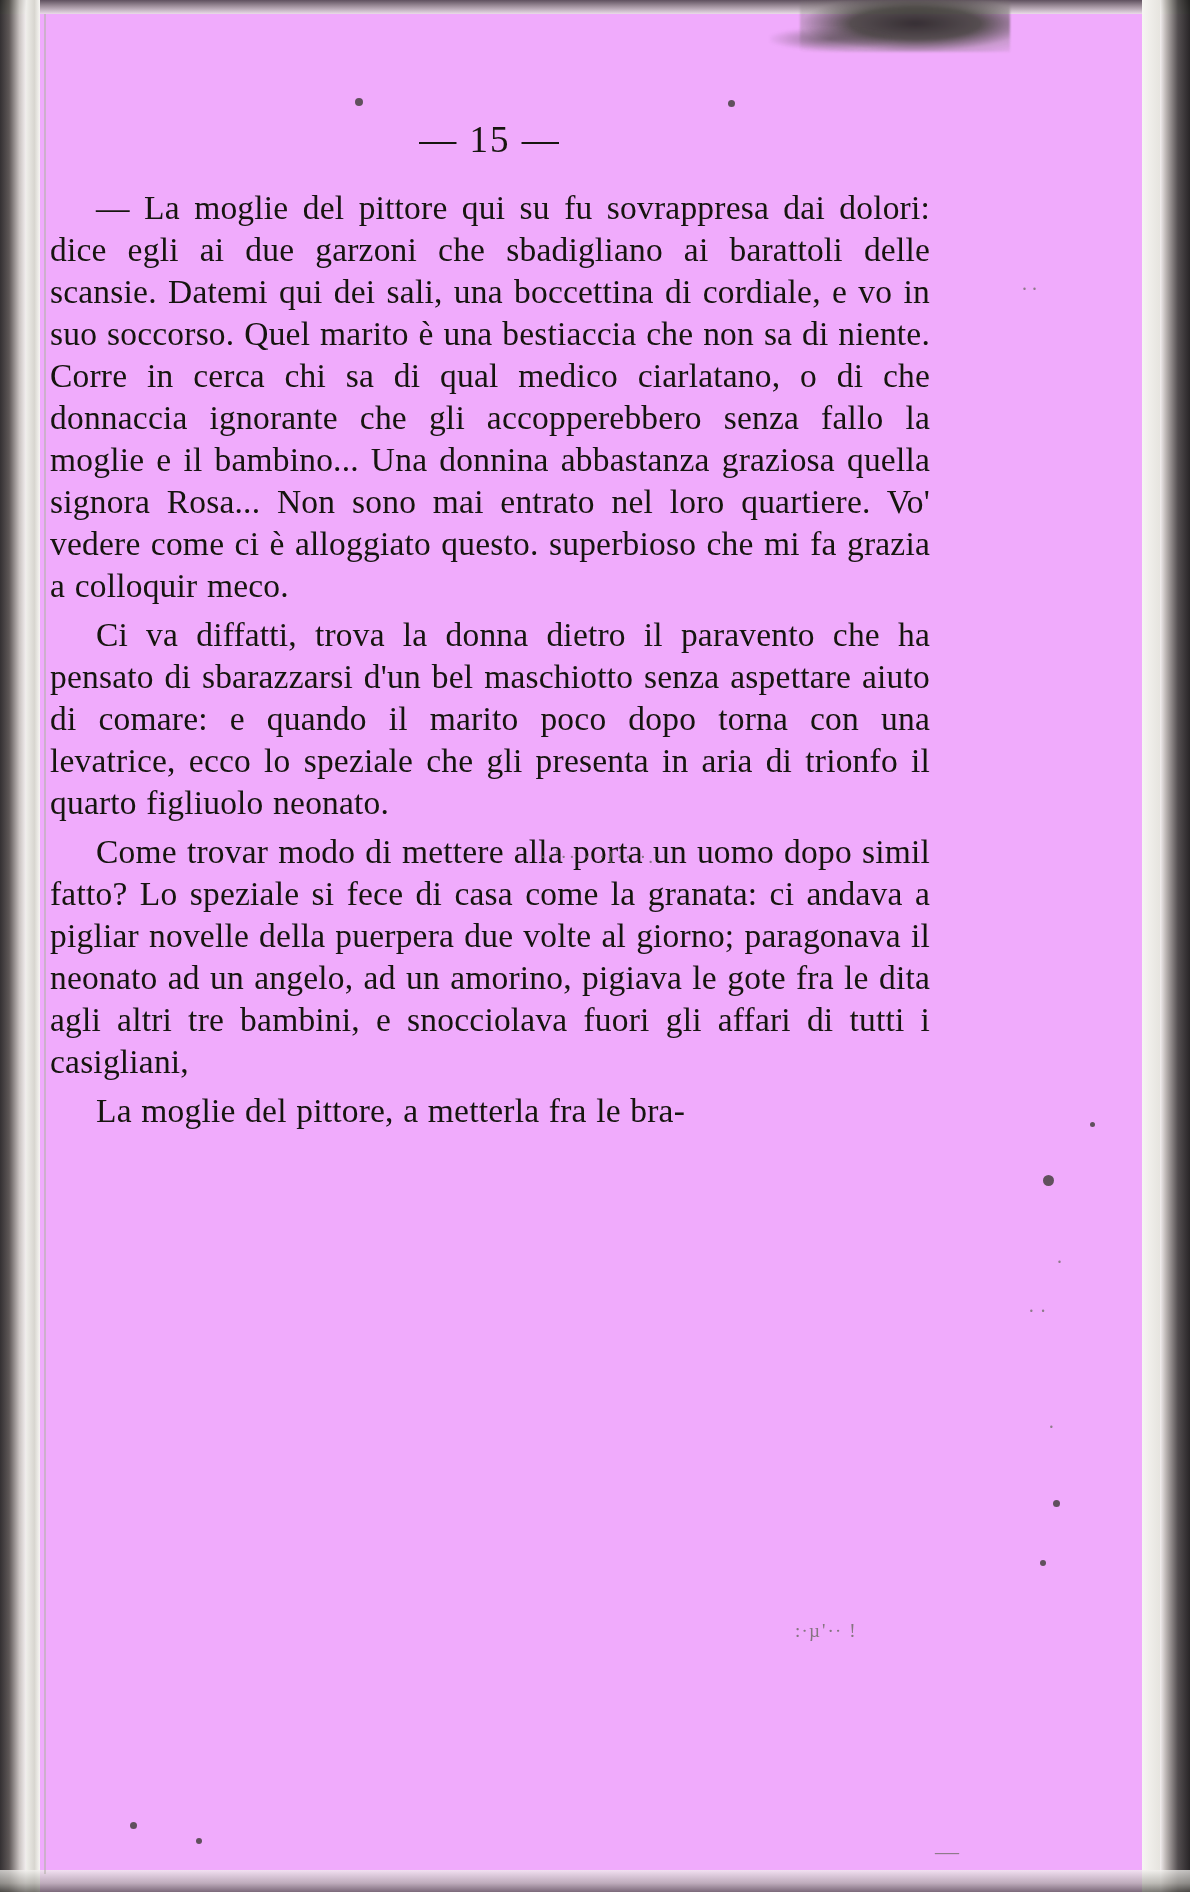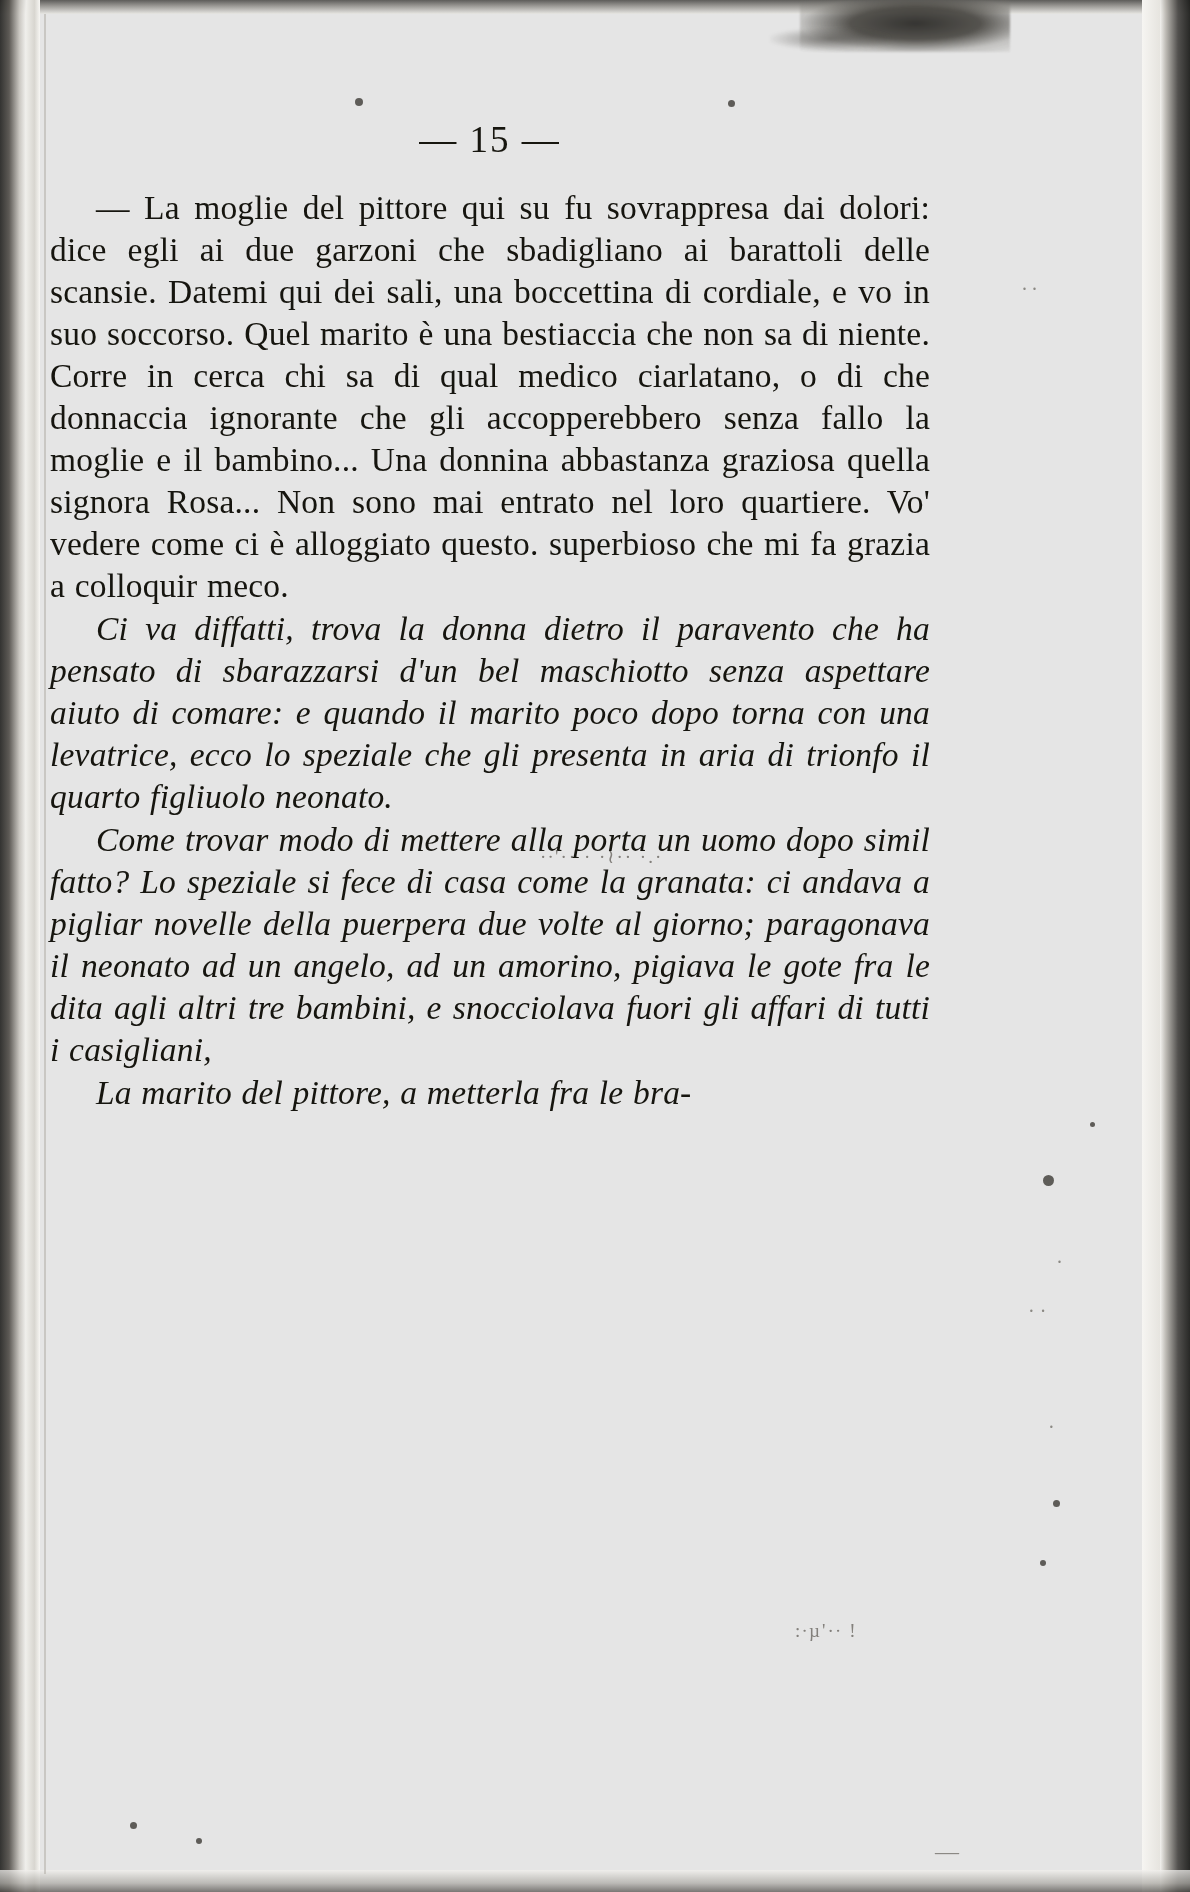--- a/index.html
+++ b/index.html
@@ -12,21 +12,21 @@
     height: 1892px;
     position: relative;
     overflow: hidden;
     font-family: "Liberation Serif", serif;
   }
 
   
   .scan {
     position: absolute;
     inset: 0;
-    background: #e5e5e5;
+    background: #f0abfc;
   }
 
   
   .edge-left {
     position: absolute;
     left: 0; top: 0;
     width: 26px; height: 100%;
     background: linear-gradient(to right, #2a2a28 0%, #56534e 35%, #c9c6c0 75%, #f2f1ee 100%);
     opacity: .95;
   }
@@ -102,21 +102,21 @@
     margin: 0;
     font-size: 33.5px;
     line-height: 42px;
     text-align: justify;
     text-justify: inter-word;
     text-indent: 46px;
     color: #16150f;
     letter-spacing: .2px;
     word-spacing: 1px;
   }
-  p.para + p.para { margin-top: 1px; font-style: italic; }
+  p.para + p.para { margin-top: 7px; }
 
   
   .mark {
     position: absolute;
     color: #6e6b64;
     font-size: 20px;
     font-family: "Liberation Serif", serif;
     white-space: nowrap;
     opacity: .75;
   }
@@ -156,21 +156,21 @@
   <div class="smudge-tr"></div>
   <div class="smudge-tr2"></div>
 
   <div class="rule-v" style="left:44px; top:14px; height:1860px;"></div>
 
   <div class="page-body">
     <div class="folio">— 15 —</div>
     <p class="para">— La moglie del pittore qui su fu sovrappresa dai dolori: dice egli ai due garzoni che sbadigliano ai barattoli delle scansie. Datemi qui dei sali, una boccettina di cordiale, e vo in suo soccorso. Quel marito è una bestiaccia che non sa di niente. Corre in cerca chi sa di qual medico ciarlatano, o di che donnaccia ignorante che gli accopperebbero senza fallo la moglie e il bambino... Una donnina abbastanza graziosa quella signora Rosa... Non sono mai entrato nel loro quartiere. Vo' vedere come ci è alloggiato questo. superbioso che mi fa grazia a colloquir meco.</p>
     <p class="para">Ci va diffatti, trova la donna dietro il paravento che ha pensato di sbarazzarsi d'un bel maschiotto senza aspettare aiuto di comare: e quando il marito poco dopo torna con una levatrice, ecco lo speziale che gli presenta in aria di trionfo il quarto figliuolo neonato.</p>
     <p class="para">Come trovar modo di mettere alla porta un uomo dopo simil fatto? Lo speziale si fece di casa come la granata: ci andava a pigliar novelle della puerpera due volte al giorno; paragonava il neonato ad un angelo, ad un amorino, pigiava le gote fra le dita agli altri tre bambini, e snocciolava fuori gli affari di tutti i casigliani,</p>
-    <p class="para">La marito del pittore, a metterla fra le bra-</p>
+    <p class="para">La moglie del pittore, a metterla fra le bra-</p>
   </div>
 
   <span class="mark" style="left:1022px; top:272px;">. .</span>
   <span class="faint-scribble" style="left:540px; top:845px;">·∙'·· ·  ·≀··  ·.·</span>
   <span class="mark" style="left:1057px; top:1245px;">.</span>
   <span class="mark" style="left:1028px; top:1300px;">· ·</span>
   <span class="mark" style="left:1048px; top:1416px;">·</span>
   <span class="faint-scribble" style="left:795px; top:1620px;">:∙µ'·∙ !</span>
   <span class="mark" style="left:935px; top:1838px; font-size:24px;">—</span>
 

